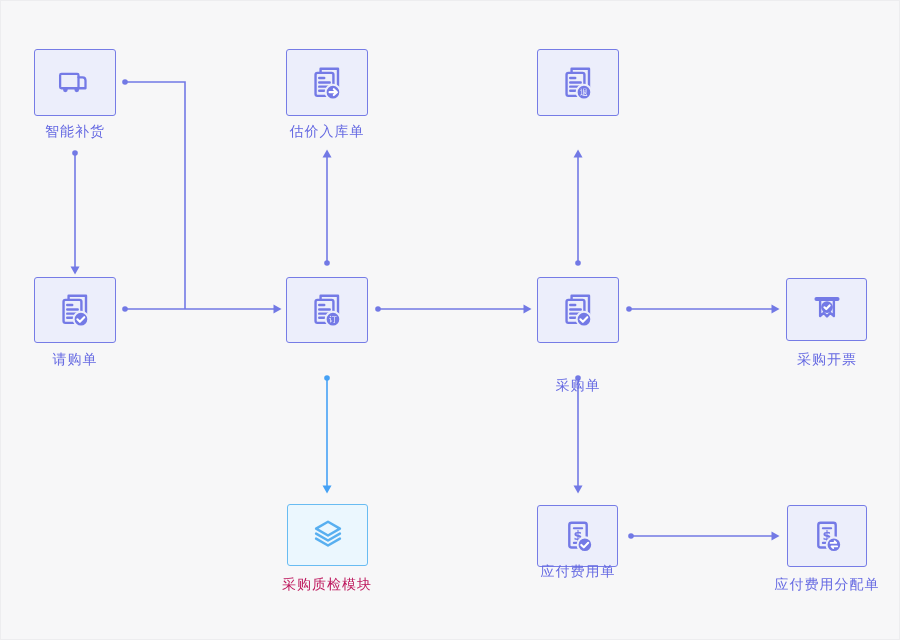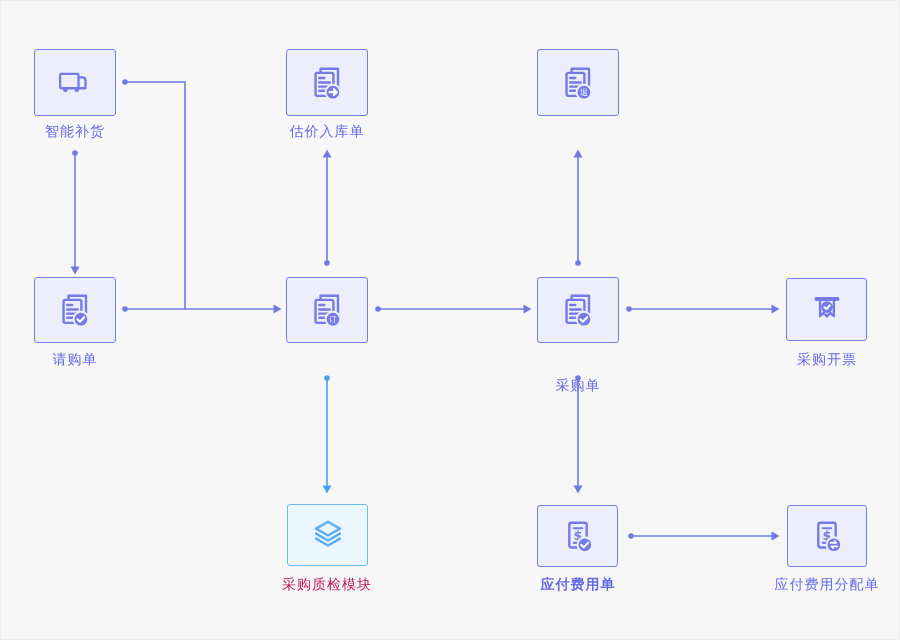--- a/index.html
+++ b/index.html
@@ -186,21 +186,21 @@
   <div class="node" style="left:536px;top:504px;width:81px;height:62px;">
     <svg class="icon" width="44" height="44" viewBox="0 0 48 48">
       <rect class="ic" x="14.5" y="9.5" width="19" height="27" rx="2.5"></rect>
       <path class="ic" d="M19.5 15.5 h9" style="stroke-width:2.3"></path>
       <text class="dollar" x="24" y="28.5" text-anchor="middle">$</text>
       <path class="ic" d="M19.5 31.5 h7.5" style="stroke-width:2.3"></path>
       <circle class="badge" cx="31.5" cy="33.5" r="8"></circle>
       <path class="badge-glyph" d="M27.6 33.7 l2.7 2.7 l4.8-5"></path>
     </svg>
   </div>
-  <div class="node-label" style="left:487px;top:575px;font-weight:bold;">应付费用单</div>
+  <div class="node-label" style="left:487px;top:562px;">应付费用单</div>
 
   <div class="node" style="left:786px;top:504px;width:80px;height:62px;">
     <svg class="icon" width="44" height="44" viewBox="0 0 48 48">
       <rect class="ic" x="14.5" y="9.5" width="19" height="27" rx="2.5"></rect>
       <path class="ic" d="M19.5 15.5 h9" style="stroke-width:2.3"></path>
       <text class="dollar" x="24" y="28.5" text-anchor="middle">$</text>
       <path class="ic" d="M19.5 31.5 h7.5" style="stroke-width:2.3"></path>
       <circle class="badge" cx="31.5" cy="33.5" r="8"></circle>
       <path class="badge-glyph" style="stroke-width:1.9" d="M27.9 31.6 h6.2 l-1.9 -1.9 M35.1 35.4 h-6.2 l1.9 1.9"></path>
     </svg>

